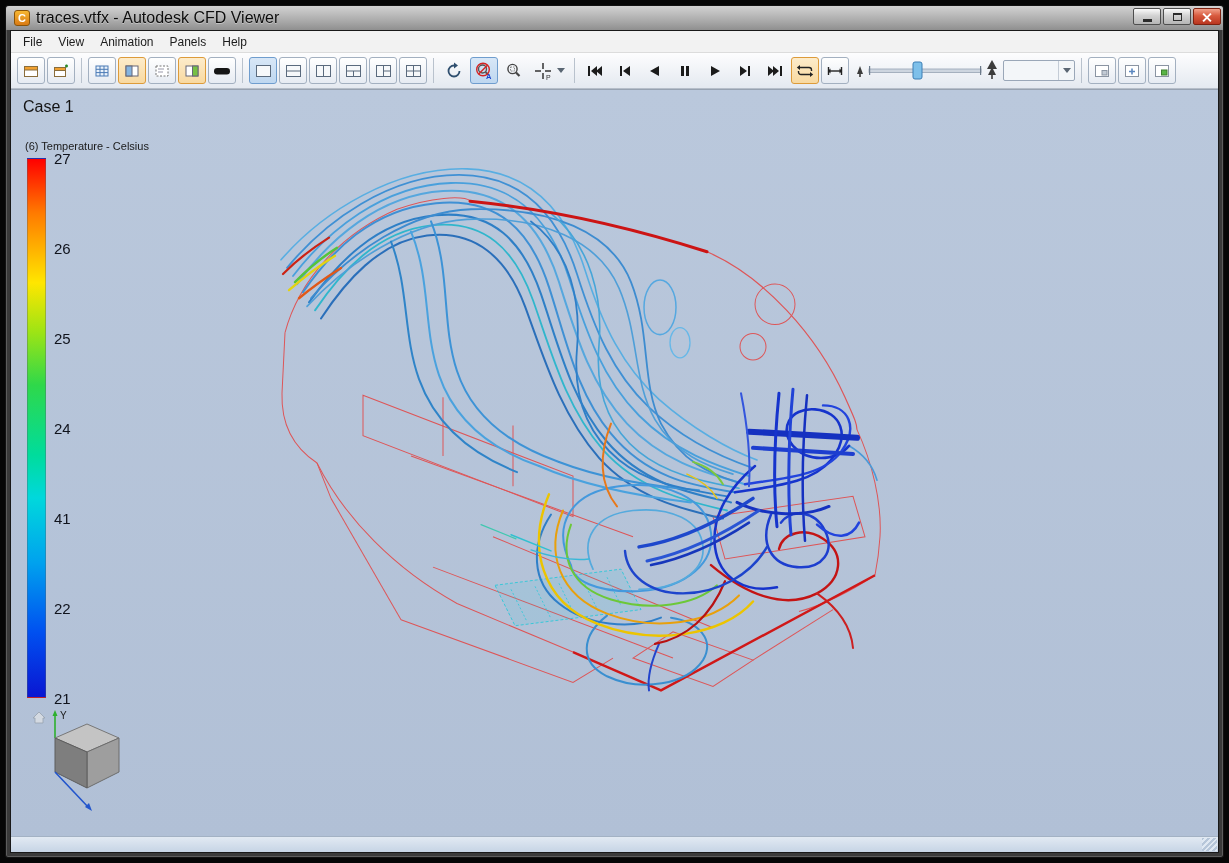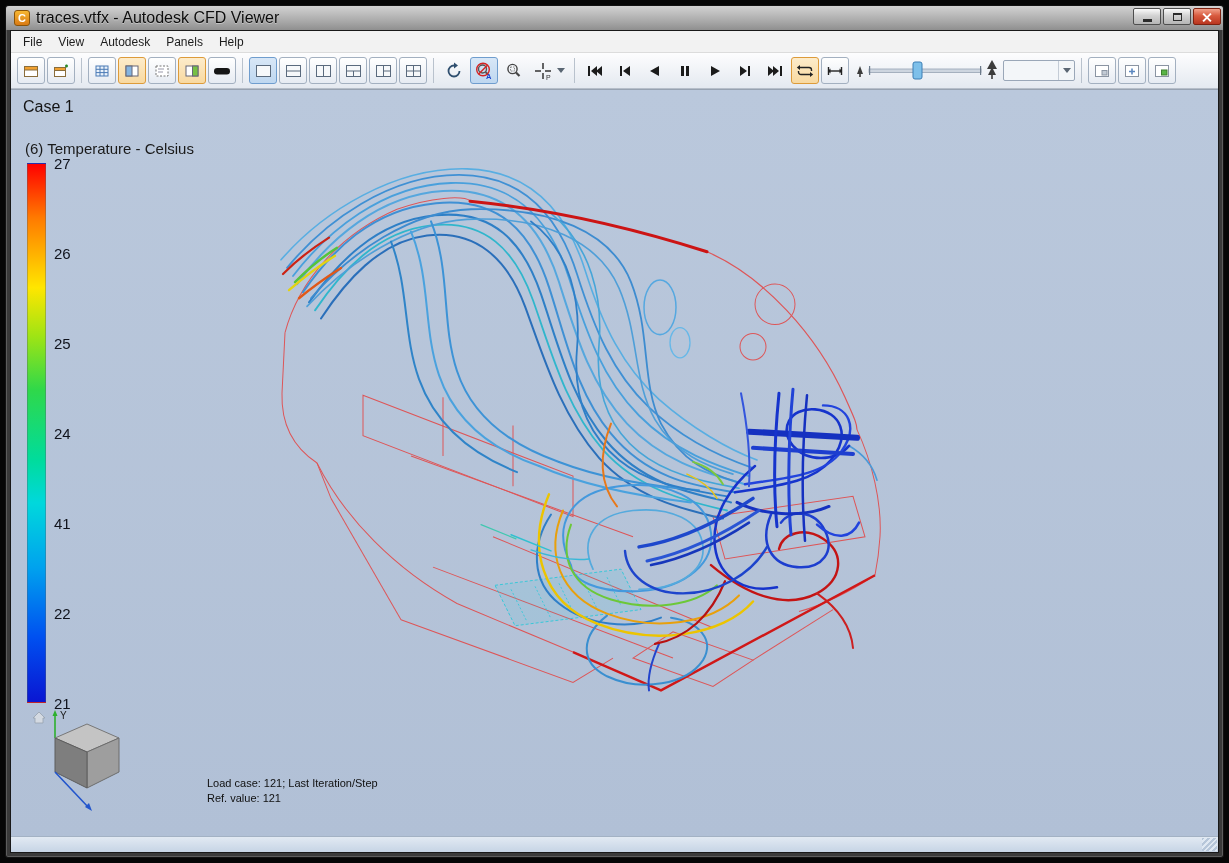--- a/index.html
+++ b/index.html
@@ -56,21 +56,21 @@
                 display:flex; align-items:center; justify-content:center; }
   .tri-down { width:0; height:0; border-left:4px solid transparent; border-right:4px solid transparent;
               border-top:5px solid #5a6673; }
   .slider { position:relative; width:150px; height:27px; flex-shrink:0; }
   
   .viewport { flex:1; position:relative; min-height:0; overflow:hidden;
               background:linear-gradient(180deg,#bac8dc,#b1c0d6); border-top:1px solid #97a2b1; }
   .scene { position:absolute; left:0; top:0; width:100%; height:100%; }
   .case-title { position:absolute; left:12px; top:8px; font-size:16px; color:#141414; }
   .legend { position:absolute; left:14px; top:50px; }
-  .legend-title { font-size:15px; color:#1a1a1a; margin-bottom:6px; white-space:nowrap; }
+  .legend-title { font-size:11px; color:#1a1a1a; margin-bottom:6px; white-space:nowrap; }
   .legend-body { position:relative; margin-left:2px; }
   .legend-bar { width:19px; height:540px; border:1px solid #55607060;
      background:linear-gradient(180deg,#ff0000 0%,#ff7a00 10%,#ffe600 23%,#9fe414 32%,
         #2fd84a 42%,#00dc9c 55%,#00d8dc 63%,#00a2ee 75%,#0050f0 88%,#0a16d2 100%); }
   .tick { position:absolute; left:27px; transform:translateY(-50%); font-size:15px; color:#10131c; }
   .status { position:absolute; left:196px; bottom:30px; font-size:11px; color:#101010; line-height:15px; }
   .nav-cube { position:absolute; left:14px; bottom:22px; }
   
   .bottom-strip { height:16px; background:linear-gradient(#e2eaf3,#c6d4e5);
                   border-top:1px solid #a3b2c4; position:relative; flex-shrink:0; }
@@ -101,21 +101,21 @@
           <div class="glyph-close"></div>
         </div>
     </div>
   </div>
 
   <div class="content">
 
     <div class="menubar">
       <div class="menu-item">File</div>
       <div class="menu-item">View</div>
-      <div class="menu-item">Autodesk</div>
+      <div class="menu-item">Animation</div>
       <div class="menu-item">Panels</div>
       <div class="menu-item">Help</div>
     </div>
 
     <div class="toolbar">
       <div class="tbtn">
         <svg width="16" height="16">
             <rect x="1.5" y="3.5" width="13" height="10" fill="#fff" stroke="#8a6d3b"></rect>
             <rect x="1.5" y="3.5" width="13" height="3.5" fill="#f0a030" stroke="#8a6d3b"></rect>
           </svg>
@@ -442,23 +442,19 @@
           <polygon points="30,4 27.5,10 32.5,10" fill="#2db02d"></polygon>
           <text x="35" y="13" font-size="10" fill="#1a1a1a">Y</text>
           <polygon points="30,32 62,18 94,32 62,46" fill="#c4c4c4" stroke="#777"></polygon>
           <polygon points="62,46 94,32 94,66 62,82" fill="#9e9e9e" stroke="#6d6d6d"></polygon>
           <polygon points="30,32 62,46 62,82 30,66" fill="#7e7e7e" stroke="#5d5d5d"></polygon>
           <line x1="30" y1="66" x2="64" y2="102" stroke="#2255cc" stroke-width="1.6"></line>
           <polygon points="67,105 60,101 64,97" fill="#2255cc"></polygon>
         </svg>
       </div>
 
-      <div class="status">
-        <div>Load case: 121; Last Iteration/Step</div>
-        <div>Ref. value: 121</div>
-      </div>
     </div>
 
     <div class="bottom-strip">
       <div class="grip"></div>
     </div>
   </div>
 </div>
 
 </body></html>

